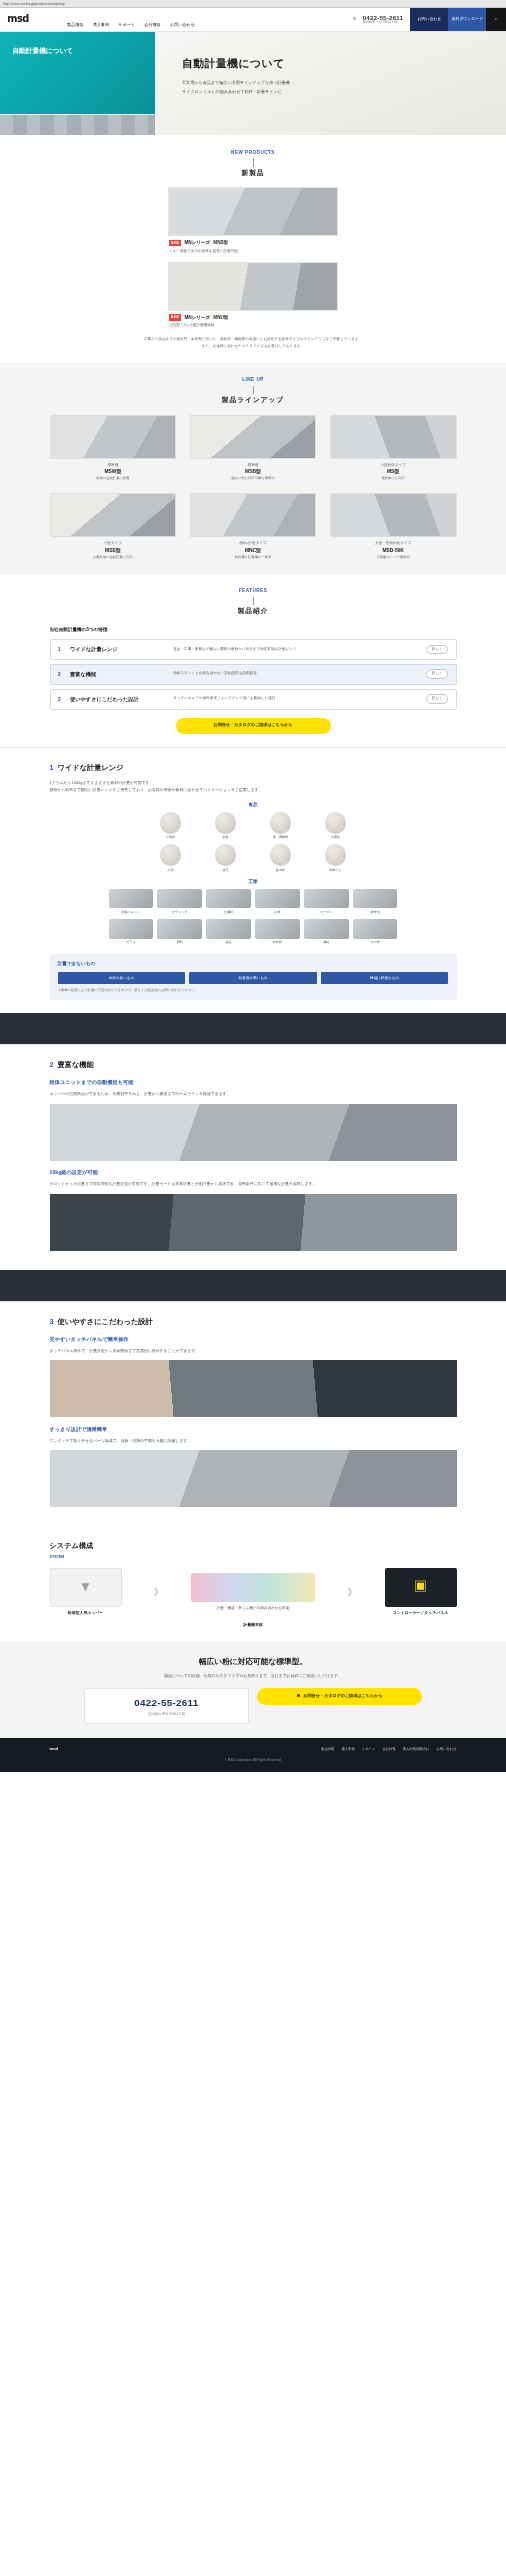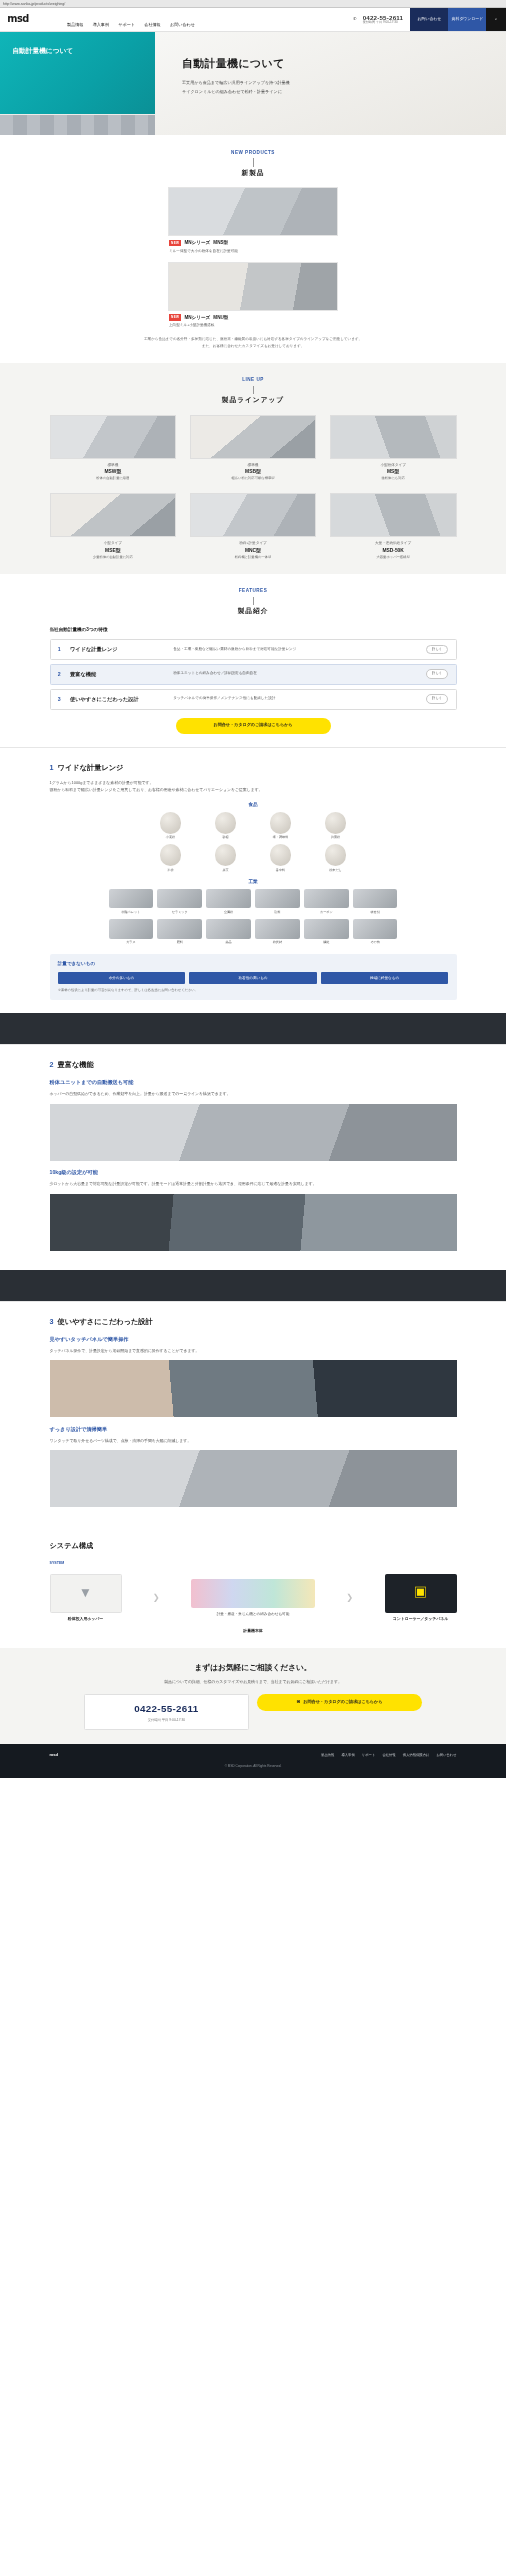--- a/index.html
+++ b/index.html
@@ -503,21 +503,21 @@
     <div class="body-txt">タッチパネル操作で、計量設定から運転開始まで直感的に操作することができます。</div>
     <div class="photo-wide hand"></div>
     <div class="sub-h blue">すっきり設計で清掃簡単</div>
     <div class="body-txt">ワンタッチで取り外せるパーツ構成で、点検・清掃の手間を大幅に削減します。</div>
     <div class="photo-wide"></div>
   </div>
 </section>
 
 <section class="sec sys">
   <div class="wrap">
-    <div style="font-size:7.2px;font-weight:bold;margin-bottom:8px">システム構成</div>
+    <div style="font-size:7.2px;font-weight:bold;margin-bottom:2px">システム構成</div>
     <div style="font-size:3.6px;color:#2f57a6;font-weight:bold">SYSTEM</div>
     <div class="sys-flow">
       <div class="sys-node">
         <div class="icon">▼</div>
         <div class="cap">粉体投入用ホッパー</div>
       </div>
       <div class="sys-arrow">❯</div>
       <div class="sys-mid">
         <div class="band"></div>
         <div class="cap">計量・搬送・集じん機との組み合わせも可能</div>
@@ -527,21 +527,21 @@
         <div class="icon dark">▣</div>
         <div class="cap">コントローラー／タッチパネル</div>
       </div>
     </div>
     <div style="text-align:center;margin-top:5.2px;font-size:3.9px;font-weight:bold">計量機本体</div>
   </div>
 </section>
 
 <section class="sec contact">
   <div class="wrap">
-    <h2>まずはお気軽にご相談ください。</h2>
+    <h2>幅広い粉に対応可能な標準型。</h2>
     <p>製品についての詳細、仕様のカスタマイズやお見積りまで、当社までお気軽にご相談いただけます。</p>
     <div class="contact-boxes">
       <div class="cbox">
         <div class="tel">0422-55-2611</div>
         <div class="hours">受付時間 平日 9:00-17:30</div>
       </div>
       <div class="cbox" style="padding:0;border:none;background:transparent">
         <div class="cbox-btn">
           <span>✉</span>
           <span>お問合せ・カタログのご請求はこちらから</span>

